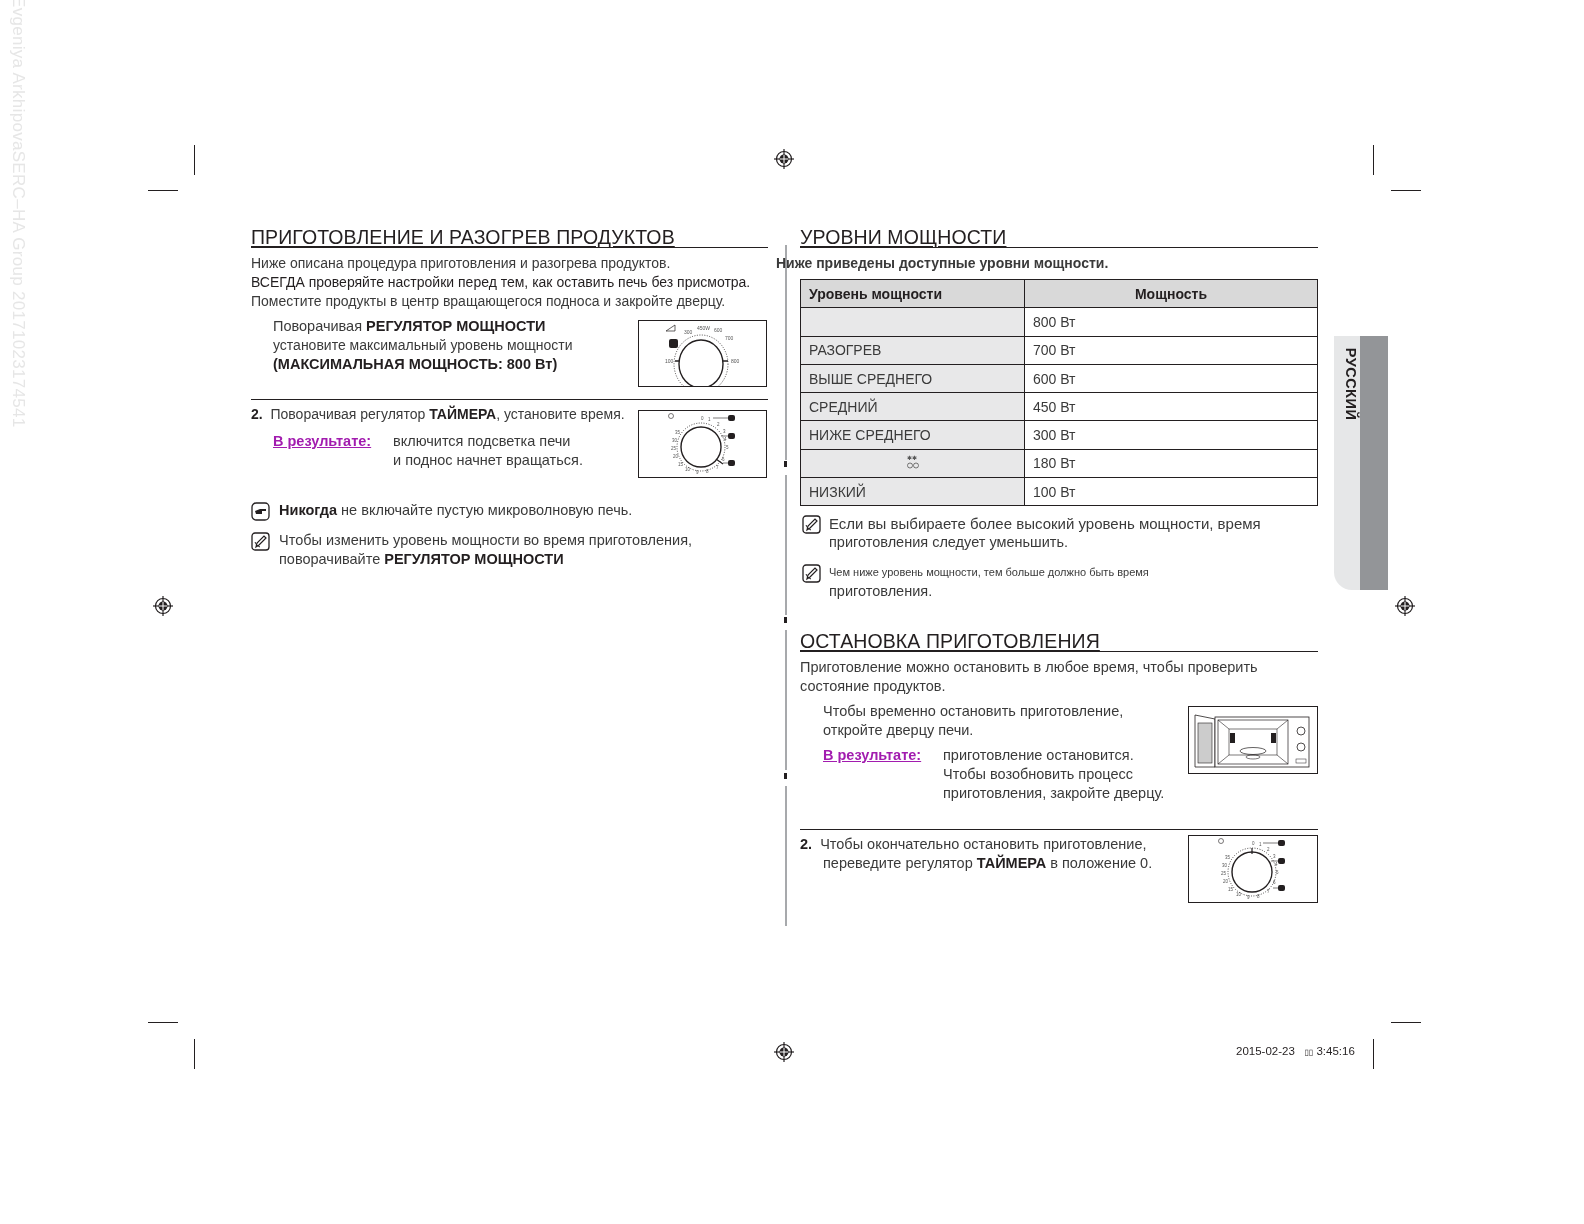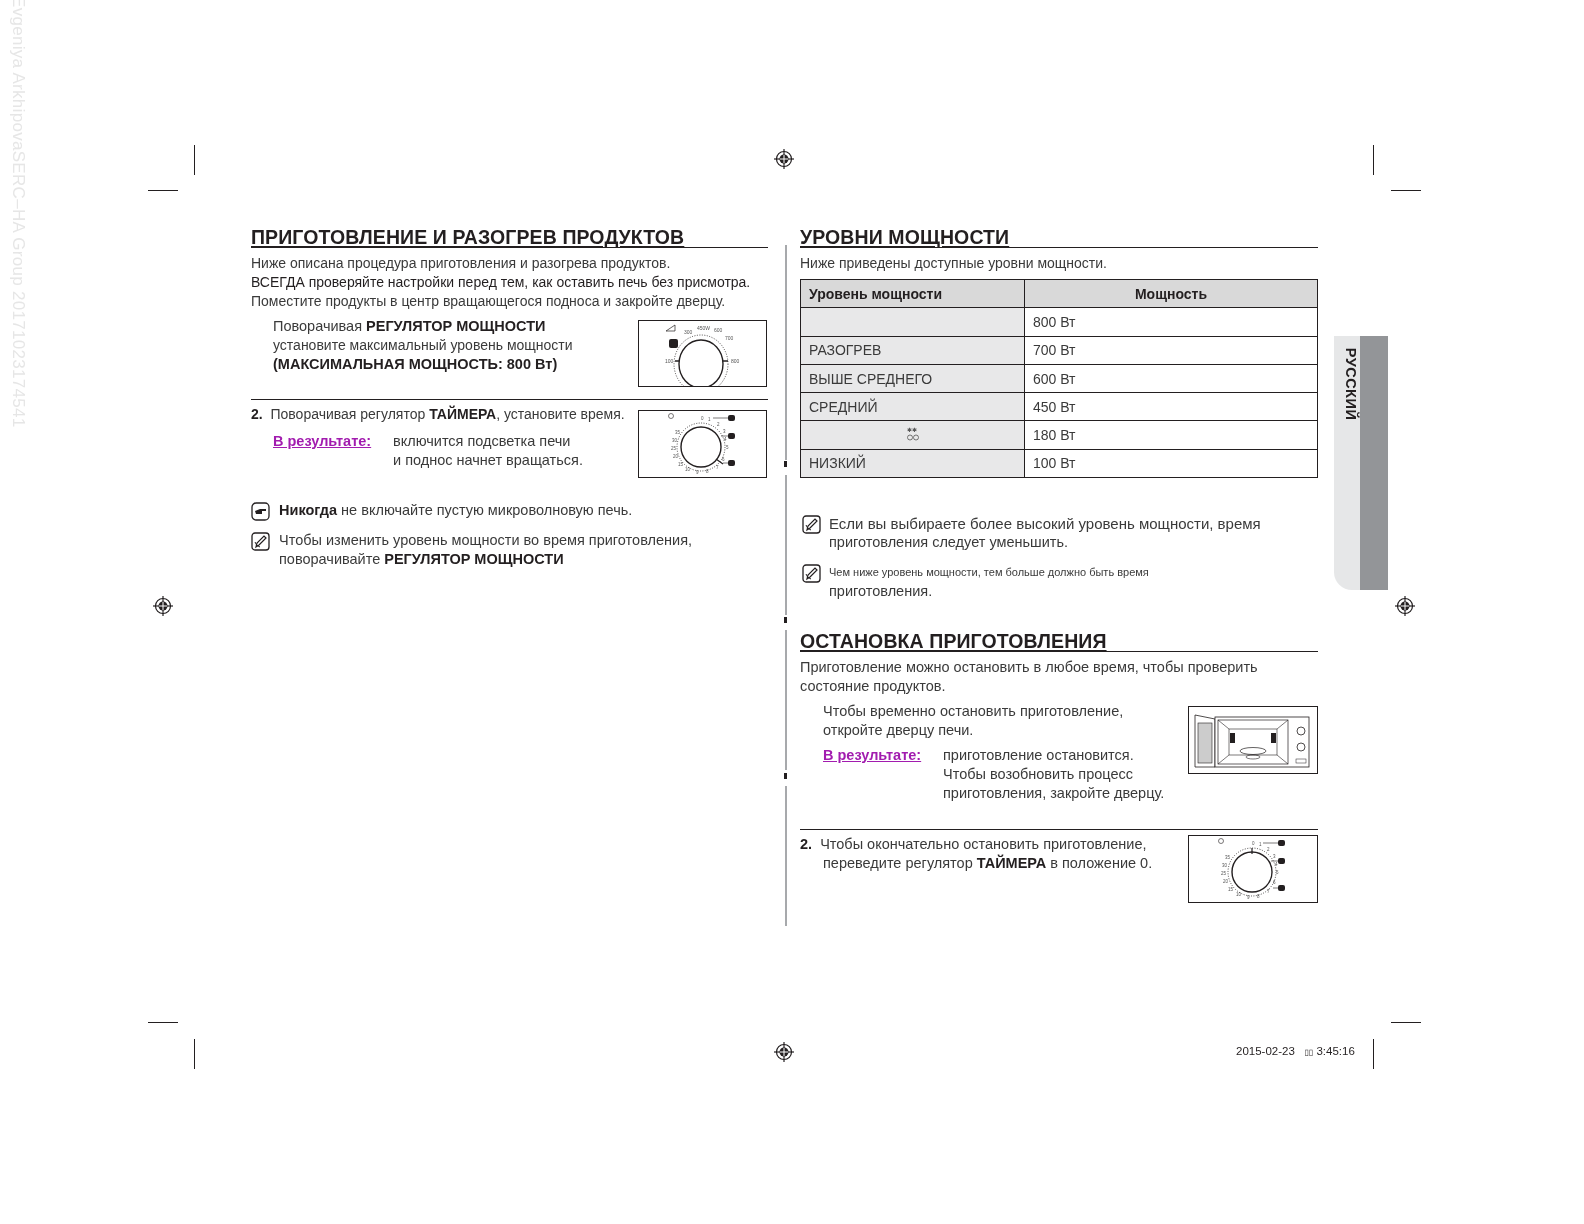--- a/index.html
+++ b/index.html
@@ -8,21 +8,21 @@
   .watermark {
     position: absolute; left: -218px; top: 220px; width: 470px; height: 22px;
     transform: rotate(90deg); transform-origin: center center;
     color: #e6e6e6; font-size: 17px; letter-spacing: 0.3px; white-space: nowrap;
   }
   .crop-h { position: absolute; height: 1px; background: #231f20; width: 30px; }
   .crop-v { position: absolute; width: 1px; background: #231f20; height: 30px; }
   .reg { position: absolute; width: 22px; height: 22px; }
 
   .h1 {
-    position: absolute; font-weight: bold; font-size: 19.5px; letter-spacing: 0.1px;
+    position: absolute; font-weight: normal; font-size: 19.5px; letter-spacing: 0.1px;
     color: #231f20; text-decoration: underline; text-underline-offset: 2px; text-decoration-thickness: 2px;
   }
   .rule { position: absolute; height: 1px; background: #231f20; }
   .p { position: absolute; font-size: 14px; line-height: 19px; color: #3a3a3a; white-space: nowrap; }
   .p b { color: #231f20; }
   .dark { color: #231f20; }
   .lbl-result { font-weight: bold; text-decoration: underline; color: #a21caf; font-size: 14.5px; }
   .num { font-weight: bold; color: #231f20; }
 
   .fig { position: absolute; border: 1px solid #231f20; background: #fff; }
@@ -177,21 +177,21 @@
 <svg class="note-icon" style="left:251px;top:532px;" viewBox="0 0 19 19">
   <rect x="1" y="1" width="17" height="17" rx="3" fill="#fff" stroke="#231f20" stroke-width="1.3"></rect>
   <path d="M5 15 L6 11 L13 4 L15 6 L8 13 Z" fill="none" stroke="#231f20" stroke-width="1.2"></path>
   <path d="M4 10 Q5 14 9 15" fill="none" stroke="#231f20" stroke-width="1"></path>
 </svg>
 <div class="p" style="left:279px;top:531px;font-size:14.5px;">Чтобы изменить уровень мощности во время приготовления,</div>
 <div class="p" style="left:279px;top:550px;font-size:14.5px;"><span>поворачивайте </span><b>РЕГУЛЯТОР МОЩНОСТИ</b></div>
 
 <div class="h1" style="left:800px;top:226px;">УРОВНИ МОЩНОСТИ</div>
 <div class="rule" style="left:800px;top:247px;width:518px;"></div>
-<div class="p" style="left:800px;top:254px;">Ниже приведены доступные уровни мощности.</div>
+<div class="p" style="left:776px;top:254px;font-weight:bold;">Ниже приведены доступные уровни мощности.</div>
 
 <table class="pw">
   <tbody>
       <tr>
     <th>Уровень мощности</th>
     <th class="c2">Мощность</th>
   </tr>
   <tr>
         <td class="c1"></td>
         <td class="c2">800 Вт</td>
@@ -200,20 +200,24 @@
         <td class="c1">РАЗОГРЕВ</td>
         <td class="c2">700 Вт</td>
       </tr>
   <tr>
         <td class="c1">ВЫШЕ СРЕДНЕГО</td>
         <td class="c2">600 Вт</td>
       </tr>
   <tr>
         <td class="c1">СРЕДНИЙ</td>
         <td class="c2">450 Вт</td>
+      </tr>
+  <tr>
+        <td class="c1">НИЖЕ СРЕДНЕГО</td>
+        <td class="c2">300 Вт</td>
       </tr>
   <tr>
     <td class="c1 icon-cell">
       <svg width="16" height="16" viewBox="0 0 16 16">
         <text x="2" y="6" font-size="6" fill="#555">✱✱</text>
         <circle cx="5" cy="11.5" r="2.5" fill="none" stroke="#555" stroke-width="0.8"></circle>
         <circle cx="11" cy="11.5" r="2.5" fill="none" stroke="#555" stroke-width="0.8"></circle>
       </svg>
     </td>
     <td class="c2">180 Вт</td>

